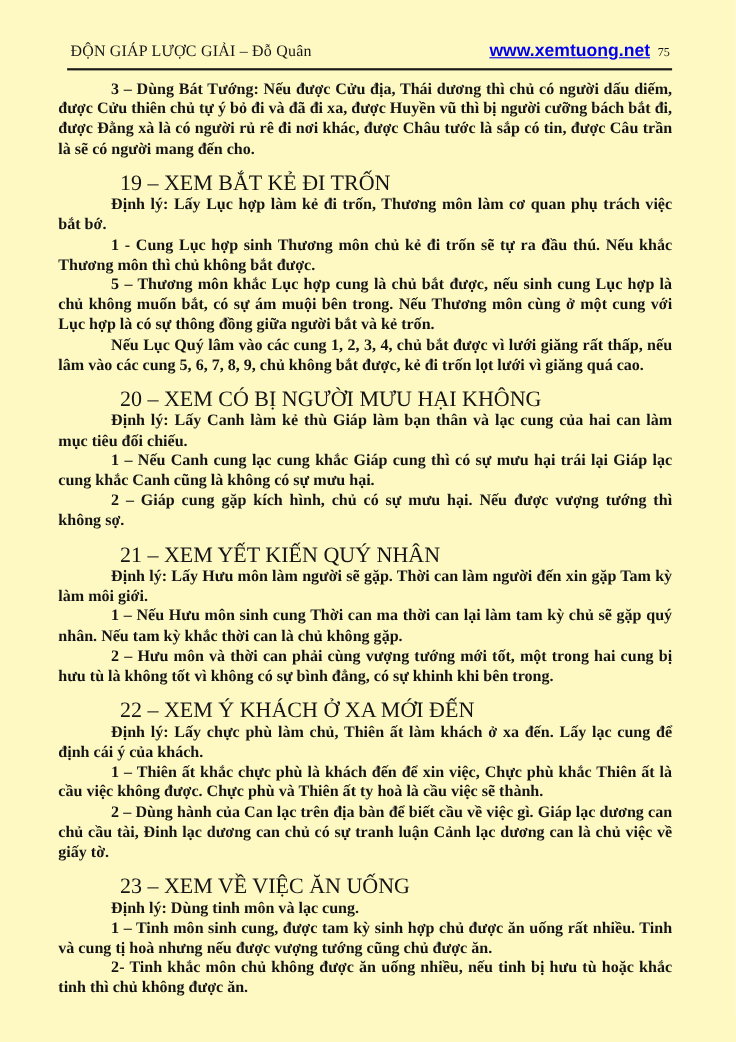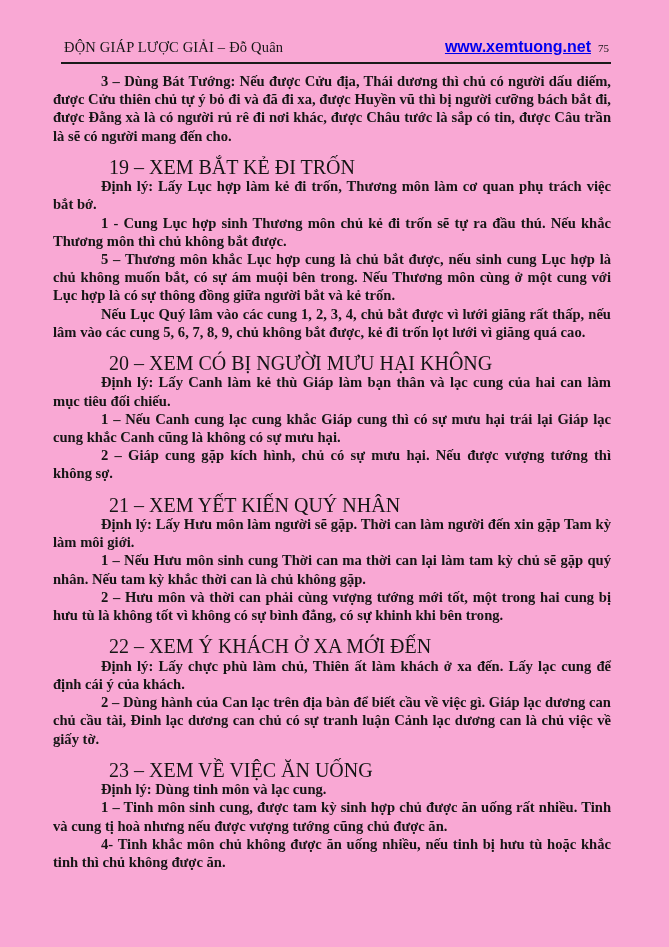--- a/index.html
+++ b/index.html
@@ -4,21 +4,21 @@
 <style>
   html, body {
     margin: 0;
     padding: 0;
     background: #ffffff;
   }
   .sheet {
     position: relative;
     width: 669px;
     height: 947px;
-    background: #f9a8d4;
+    background: #fef9c3;
     font-family: "Liberation Serif", "DejaVu Serif", serif;
     color: #151515;
     overflow: hidden;
   }
   .content {
     position: absolute;
     left: 53px;
     top: 38px;
     width: 558px;
   }
@@ -107,25 +107,26 @@
       <section>
         <h2>21 – XEM YẾT KIẾN QUÝ NHÂN</h2>
         <p>Định lý: Lấy Hưu môn làm người sẽ gặp. Thời can làm người đến xin gặp Tam kỳ làm môi giới.</p>
         <p>1 – Nếu Hưu môn sinh cung Thời can ma thời can lại làm tam kỳ chủ sẽ gặp quý nhân. Nếu tam kỳ khắc thời can là chủ không gặp.</p>
         <p>2 – Hưu môn và thời can phải cùng vượng tướng mới tốt, một trong hai cung bị hưu tù là không tốt vì không có sự bình đẳng, có sự khinh khi bên trong.</p>
       </section>
 
       <section>
         <h2>22 – XEM Ý KHÁCH Ở XA MỚI ĐẾN</h2>
         <p>Định lý: Lấy chực phù làm chủ, Thiên ất làm khách ở xa đến. Lấy lạc cung để định cái ý của khách.</p>
+        <p>1 – Thiên ất khắc chực phù là khách đến để xin việc, Chực phù khắc Thiên ất là cầu việc không được. Chực phù và Thiên ất ty hoà là cầu việc sẽ thành.</p>
         <p>2 – Dùng hành của Can lạc trên địa bàn để biết cầu về việc gì. Giáp lạc dương can chủ cầu tài, Đinh lạc dương can chủ có sự tranh luận Cảnh lạc dương can là chủ việc về giấy tờ.</p>
       </section>
 
       <section>
         <h2>23 – XEM VỀ VIỆC ĂN UỐNG</h2>
         <p>Định lý: Dùng tinh môn và lạc cung.</p>
         <p>1 – Tinh môn sinh cung, được tam kỳ sinh hợp chủ được ăn uống rất nhiều. Tinh và cung tị hoà nhưng nếu được vượng tướng cũng chủ được ăn.</p>
-        <p>4- Tinh khắc môn chủ không được ăn uống nhiều, nếu tinh bị hưu tù hoặc khắc tinh thì chủ không được ăn.</p>
+        <p>2- Tinh khắc môn chủ không được ăn uống nhiều, nếu tinh bị hưu tù hoặc khắc tinh thì chủ không được ăn.</p>
       </section>
     </div>
 
   </div>
 </div>
 
 </body></html>

